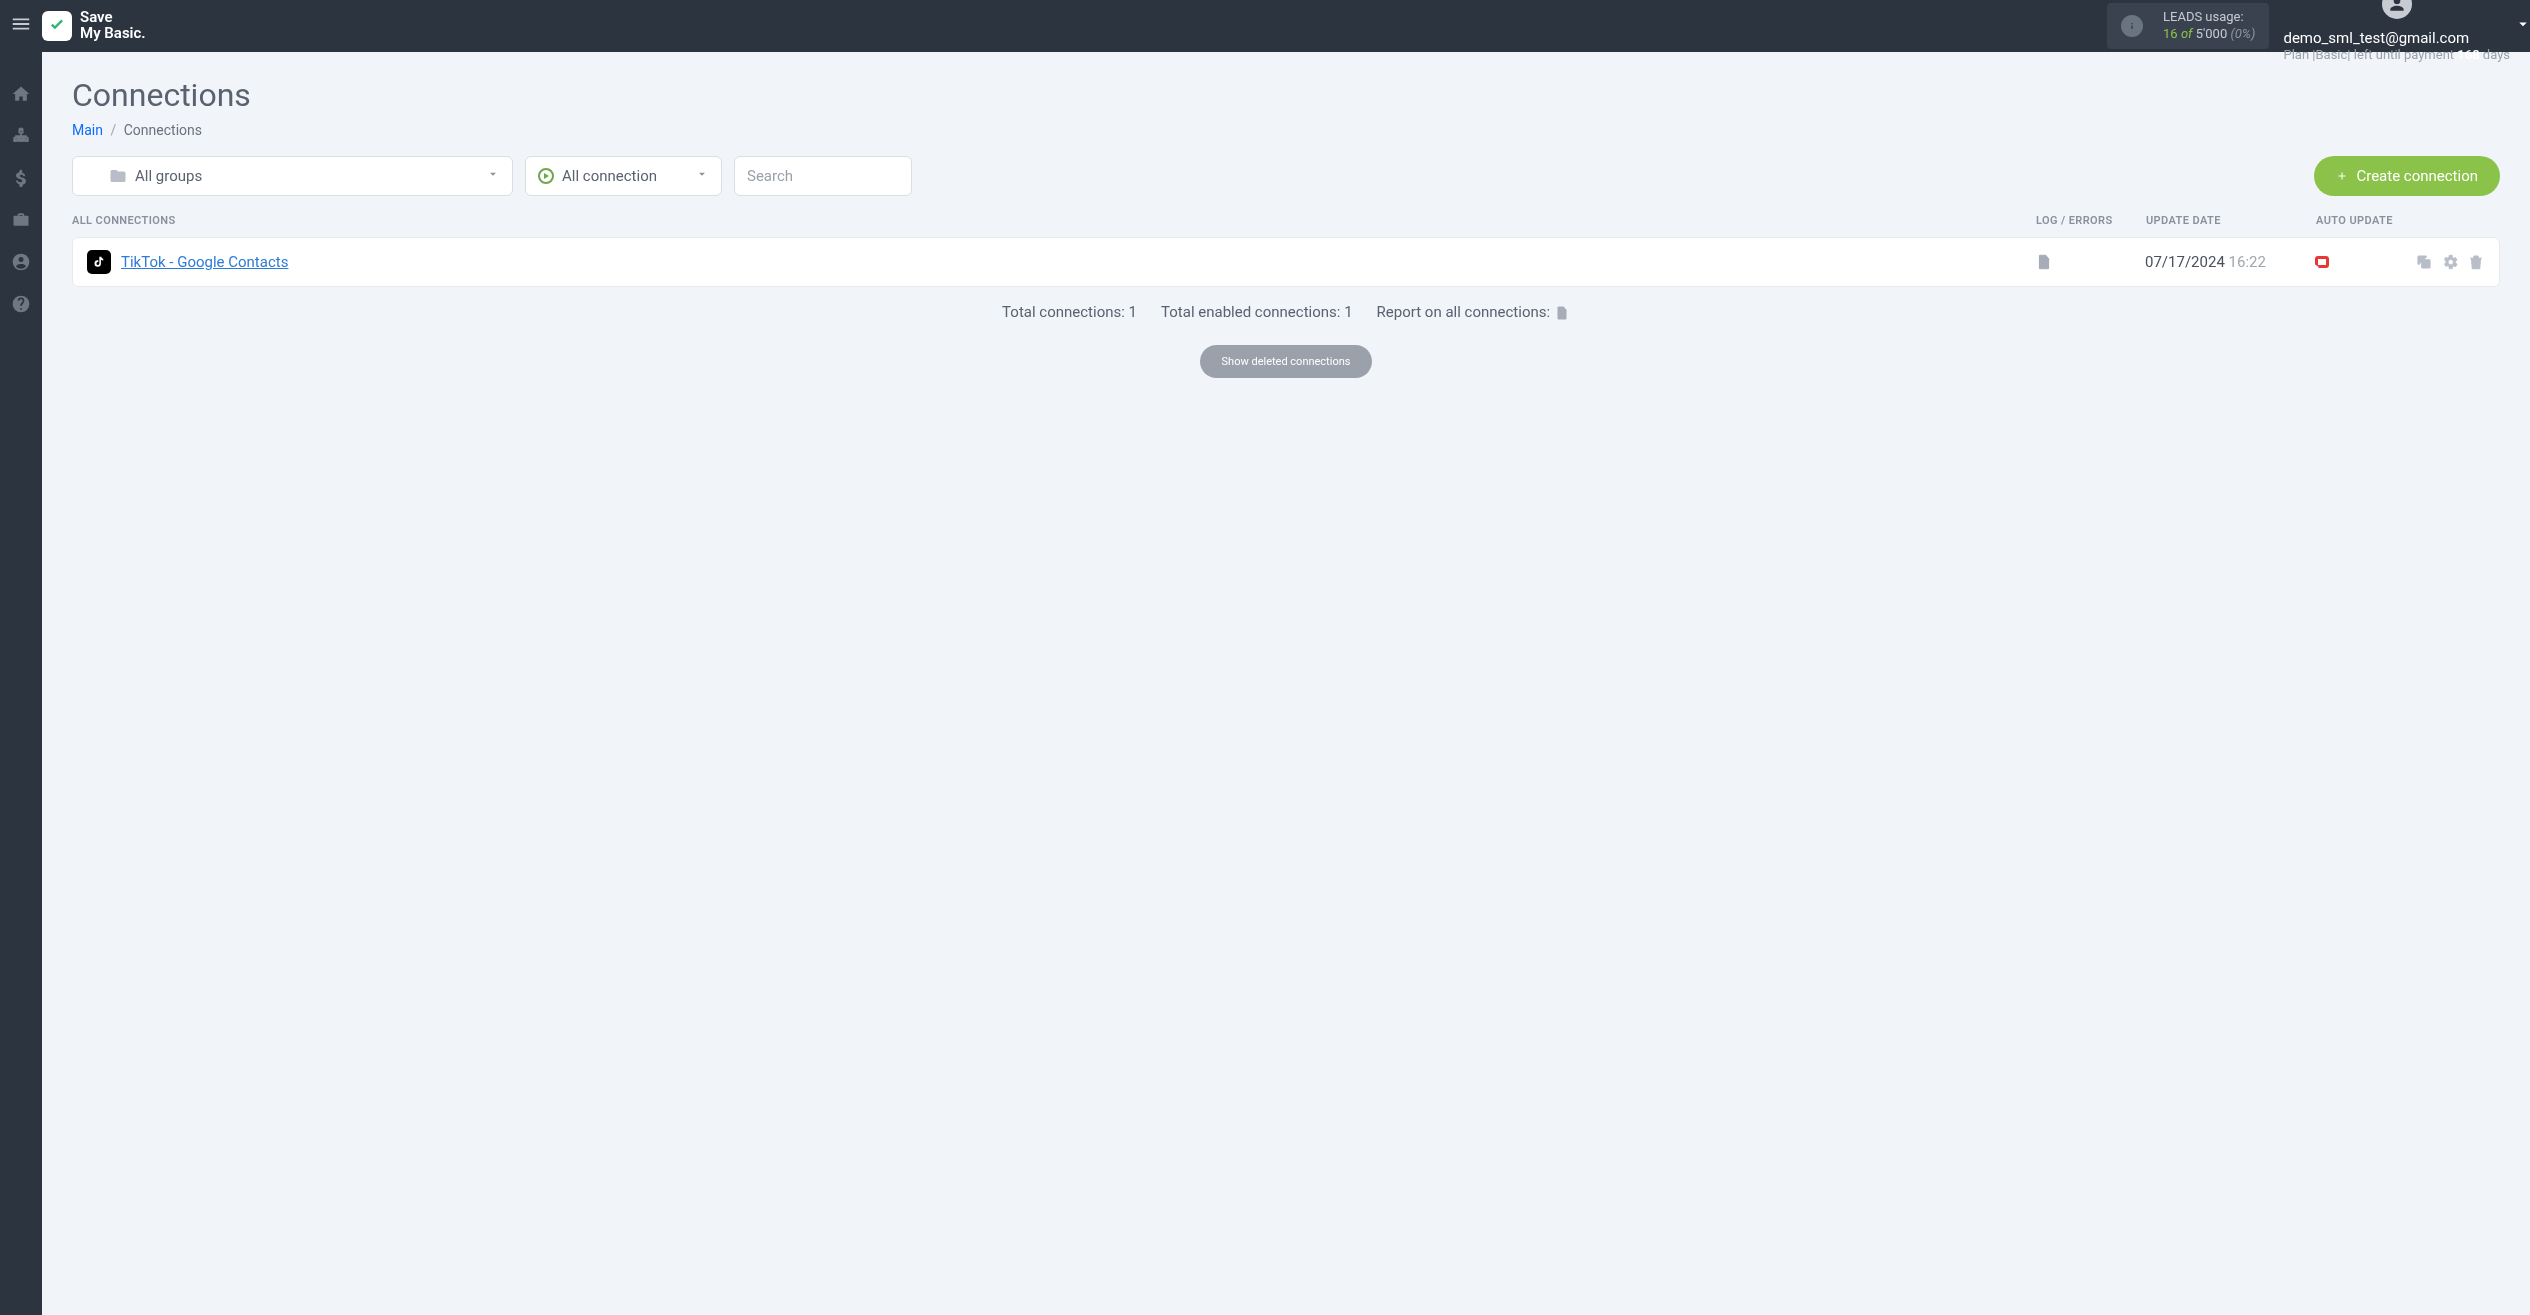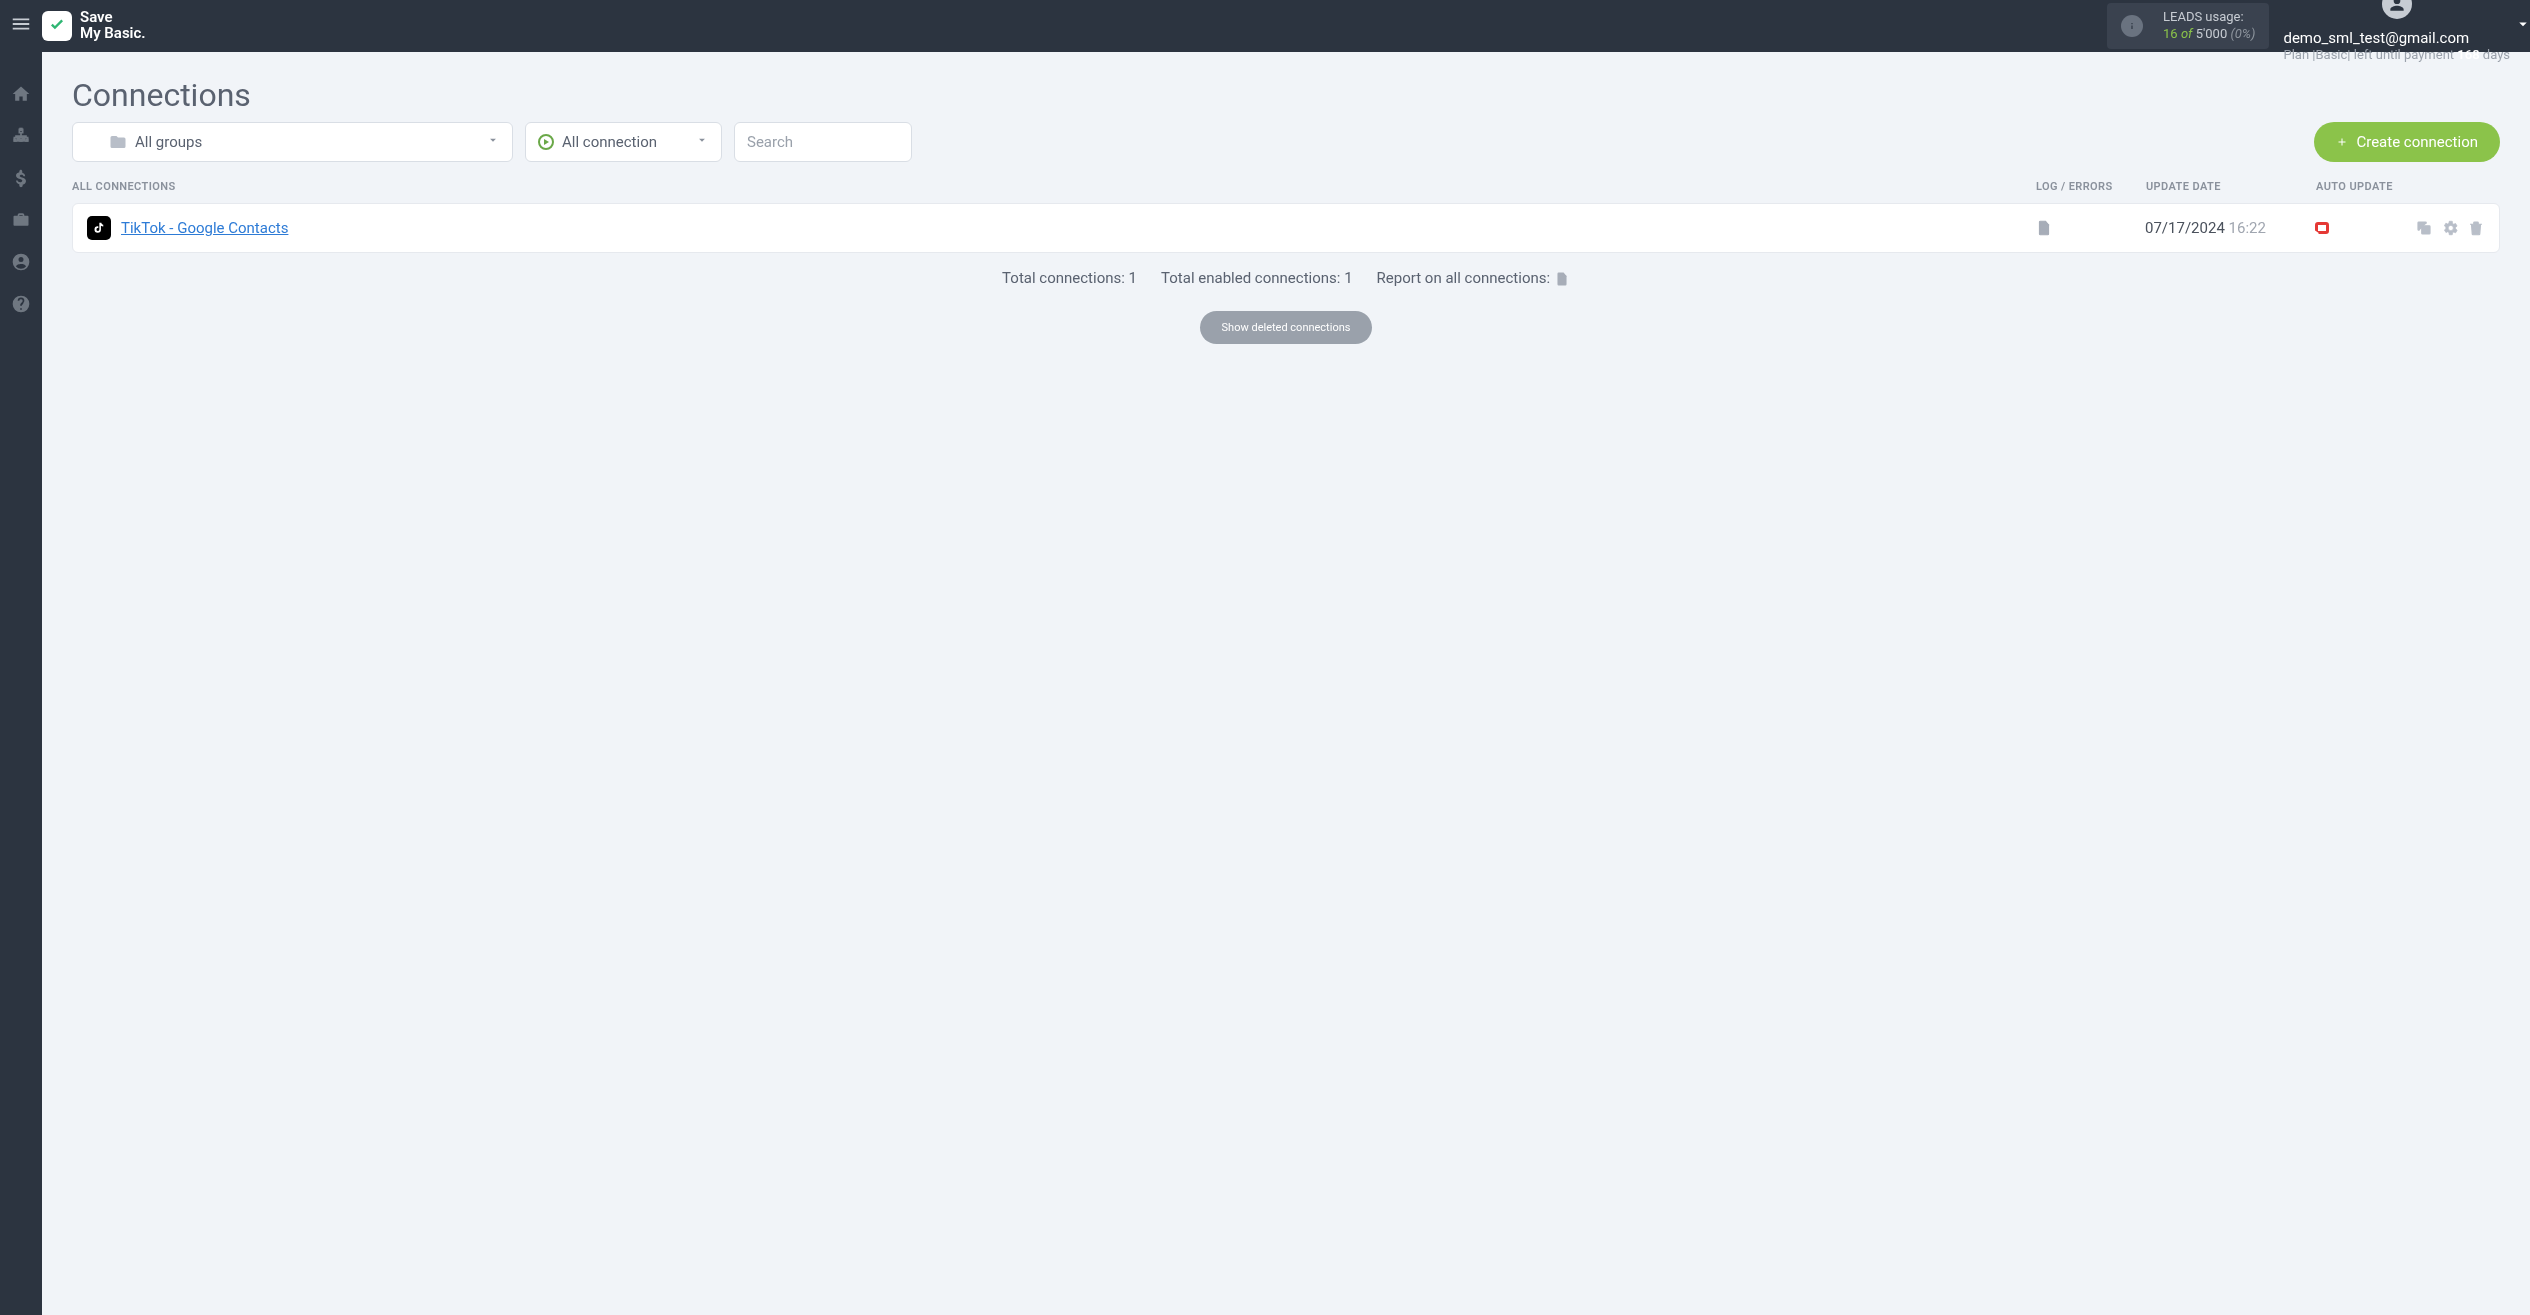--- a/index.html
+++ b/index.html
@@ -190,20 +190,25 @@
       </span>
     <span class="sidebar-item">
         <svg viewBox="0 0 24 24">
           <path d="M12 2a10 10 0 1 0 10 10A10 10 0 0 0 12 2zm1 17h-2v-2h2zm1.7-7.3-.9.9A3 3 0 0 0 13 14h-2v-.5a4 4 0 0 1 1.2-2.8l1.2-1.2A1.7 1.7 0 0 0 14 8.5 2 2 0 0 0 10 8H8a4 4 0 0 1 8 .5 3 3 0 0 1-1.3 2.2z"></path>
         </svg>
       </span>
   </div>
 
   <div class="main">
     <h1 class="page-title">Connections</h1>
+    <div class="breadcrumb">
+      <a href="#">Main</a>
+      <span class="sep">/</span>
+      <span>Connections</span>
+    </div>
 
     <div class="controls">
       <div class="select-box select-groups">
         <span class="lead-ico folder-ico">
             <svg viewBox="0 0 24 24">
               <path d="M10 4H4a2 2 0 0 0-2 2v12a2 2 0 0 0 2 2h16a2 2 0 0 0 2-2V8a2 2 0 0 0-2-2h-8z"></path>
             </svg>
           </span>
         <span>All groups</span>
         <span class="caret"><svg viewBox="0 0 24 24">

